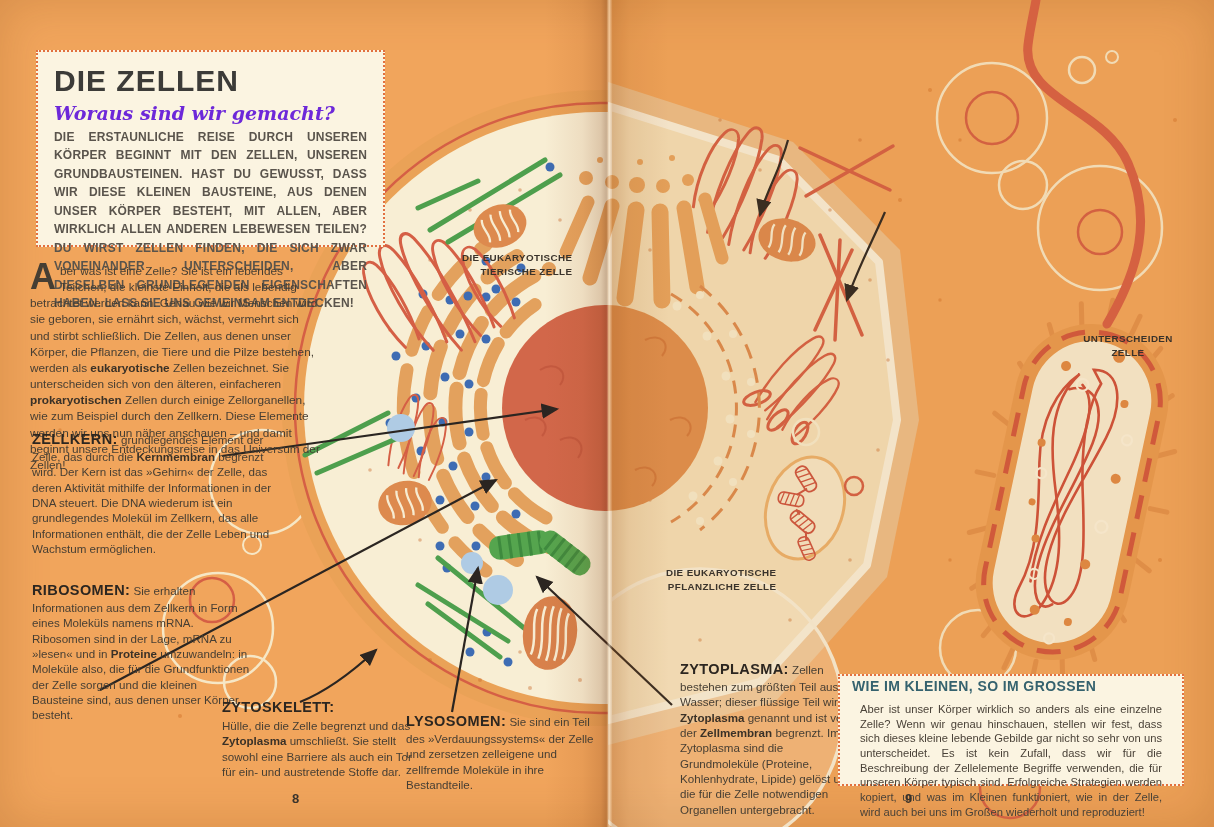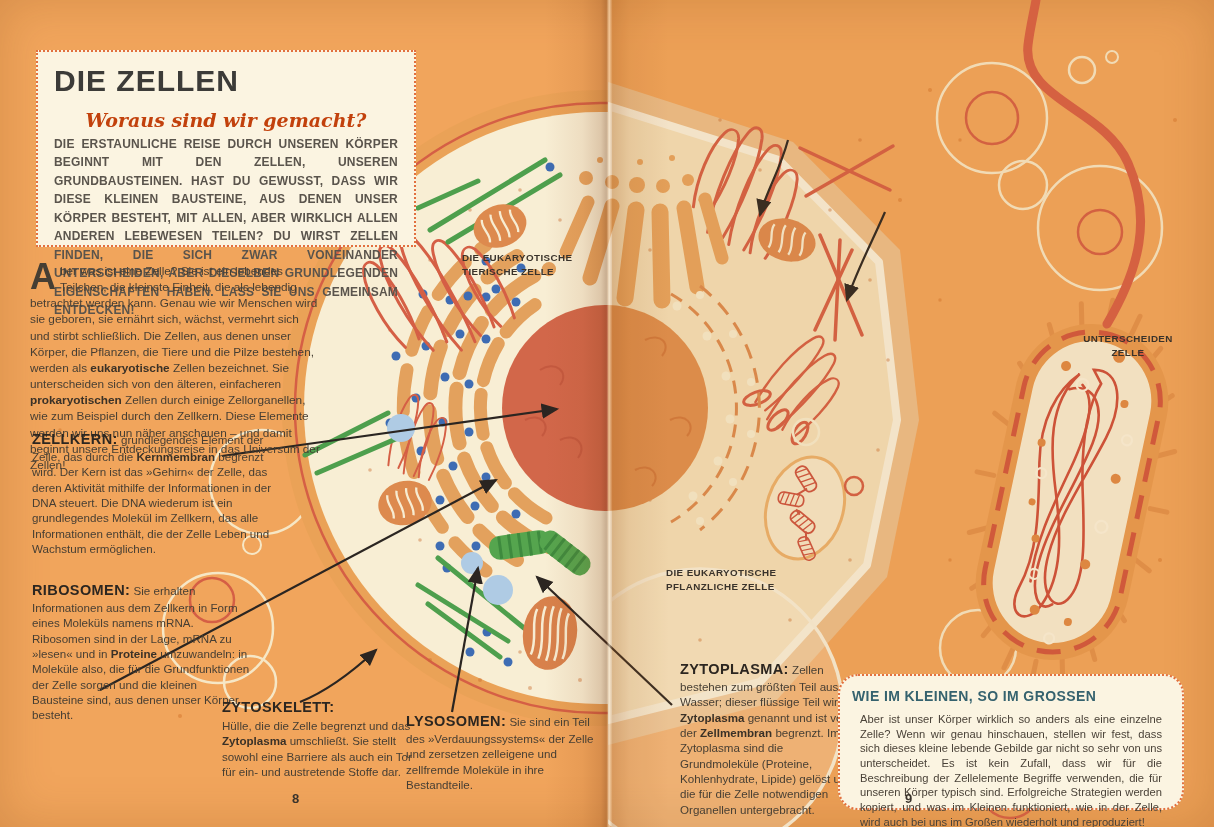--- a/index.html
+++ b/index.html
@@ -7,36 +7,36 @@
     font-family:"Liberation Sans",sans-serif;box-shadow:inset 0 0 50px rgba(120,60,10,.22);}
   .illustration{position:absolute;left:0;top:0;z-index:1;}
   .right-tint{position:absolute;left:607px;top:0;width:607px;height:827px;z-index:2;
     background:rgba(200,118,42,.10);pointer-events:none;}
   .gutter{position:absolute;left:545px;top:0;width:124px;height:827px;z-index:2;pointer-events:none;
     background:linear-gradient(90deg,rgba(150,75,25,0) 0%,rgba(150,75,25,.10) 30%,rgba(128,60,18,.22) 45%,
       rgba(108,48,12,.34) 49.5%,rgba(255,248,232,.55) 51.8%,rgba(150,80,25,.26) 54.5%,
       rgba(150,80,25,.10) 68%,rgba(150,80,25,0) 100%);}
   .txt{position:absolute;z-index:3;color:#463e33;}
   .box{background:#FBF4E1;border:2px dotted #E2703F;box-sizing:border-box;}
-  .intro-box{left:36px;top:50px;width:380px;height:197px;padding:12px 16px 10px 16px;}
+  .intro-box{left:36px;top:50px;width:349px;height:197px;padding:12px 16px 10px 16px;}
   .intro-box h1{margin:0;font-size:30px;letter-spacing:1px;color:#3c3b38;font-weight:bold;}
-  .intro-box h2{margin:11px 0 4px 0;font-family:"DejaVu Serif",serif;font-style:italic;
-    font-weight:bold;font-size:19px;color:#c2410c;text-align:center;}
+  .intro-box h2{margin:4px 0 4px 0;font-family:"DejaVu Serif",serif;font-style:italic;
+    font-weight:bold;font-size:19px;color:#6d28d9;}
   .intro-box p{margin:0;font-size:12px;font-weight:bold;color:#5a544c;line-height:1.54;
     letter-spacing:.2px;text-align:justify;}
   .intro-par{left:30px;top:263px;width:291px;font-size:11.8px;line-height:1.37;}
   .dropcap{float:left;font-size:36px;line-height:28px;font-weight:bold;padding-right:4px;color:#463e33;}
   .ann{font-size:11.6px;line-height:1.32;}
   .term{font-weight:bold;color:#2c2620;font-size:14.5px;letter-spacing:.4px;}
   .ann strong, .intro-par strong, .info-box strong{color:#3a3127;}
   .stacked .term{display:block;margin-bottom:1px;}
   .cell-label{font-size:9.8px;font-weight:bold;letter-spacing:.4px;color:#3a332b;
-    line-height:1.45;white-space:pre-line;}
+    line-height:1.45;white-space:pre-line;text-align:right;}
   .center{text-align:center;}
-  .info-box{left:838px;top:674px;width:346px;height:136px;padding:12px 12px;border-radius:20px;}
+  .info-box{left:838px;top:674px;width:346px;height:112px;padding:2px 12px;}
   .info-box h3{margin:0 0 2px 0;font-size:14px;letter-spacing:.4px;color:#35626e;}
   .info-box p{margin:8px;font-size:11.2px;line-height:1.31;text-align:justify;color:#4a4238;}
   .pagenum{font-size:13px;font-weight:bold;color:#3a332b;}
 </style>
 </head>
 <body>
 
 <div class="spread">
 
 <svg class="illustration" width="1214" height="827" viewBox="0 0 1214 827">

